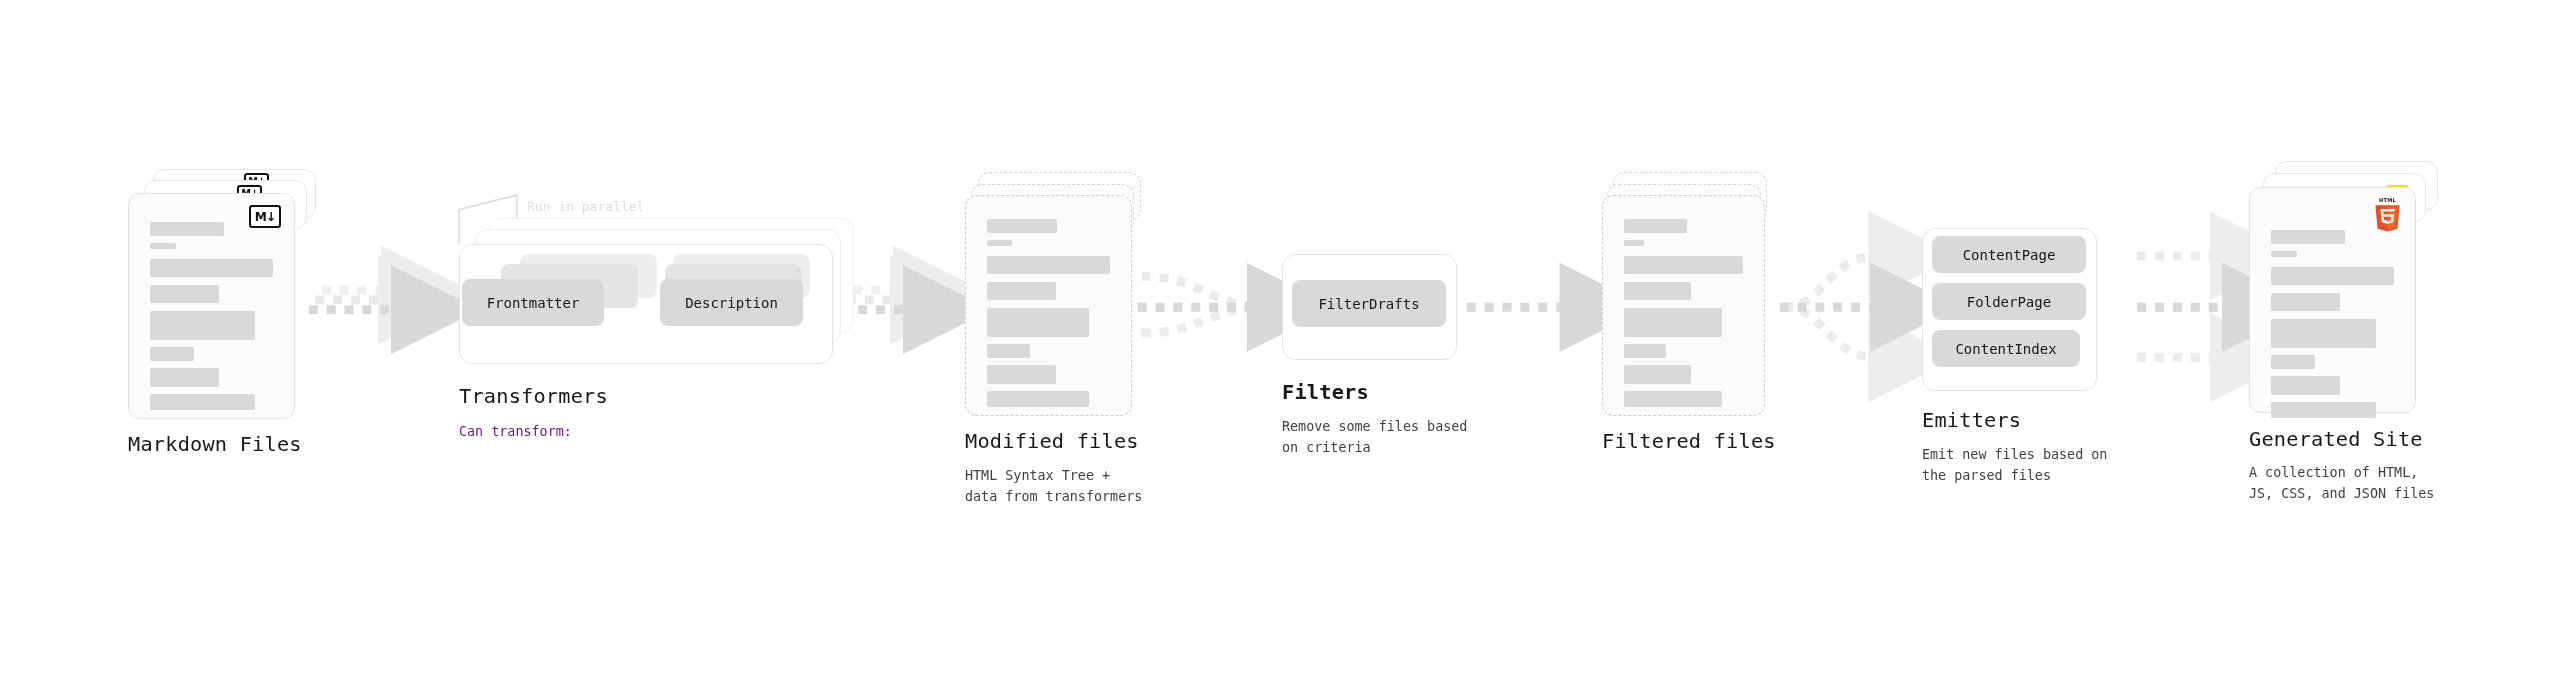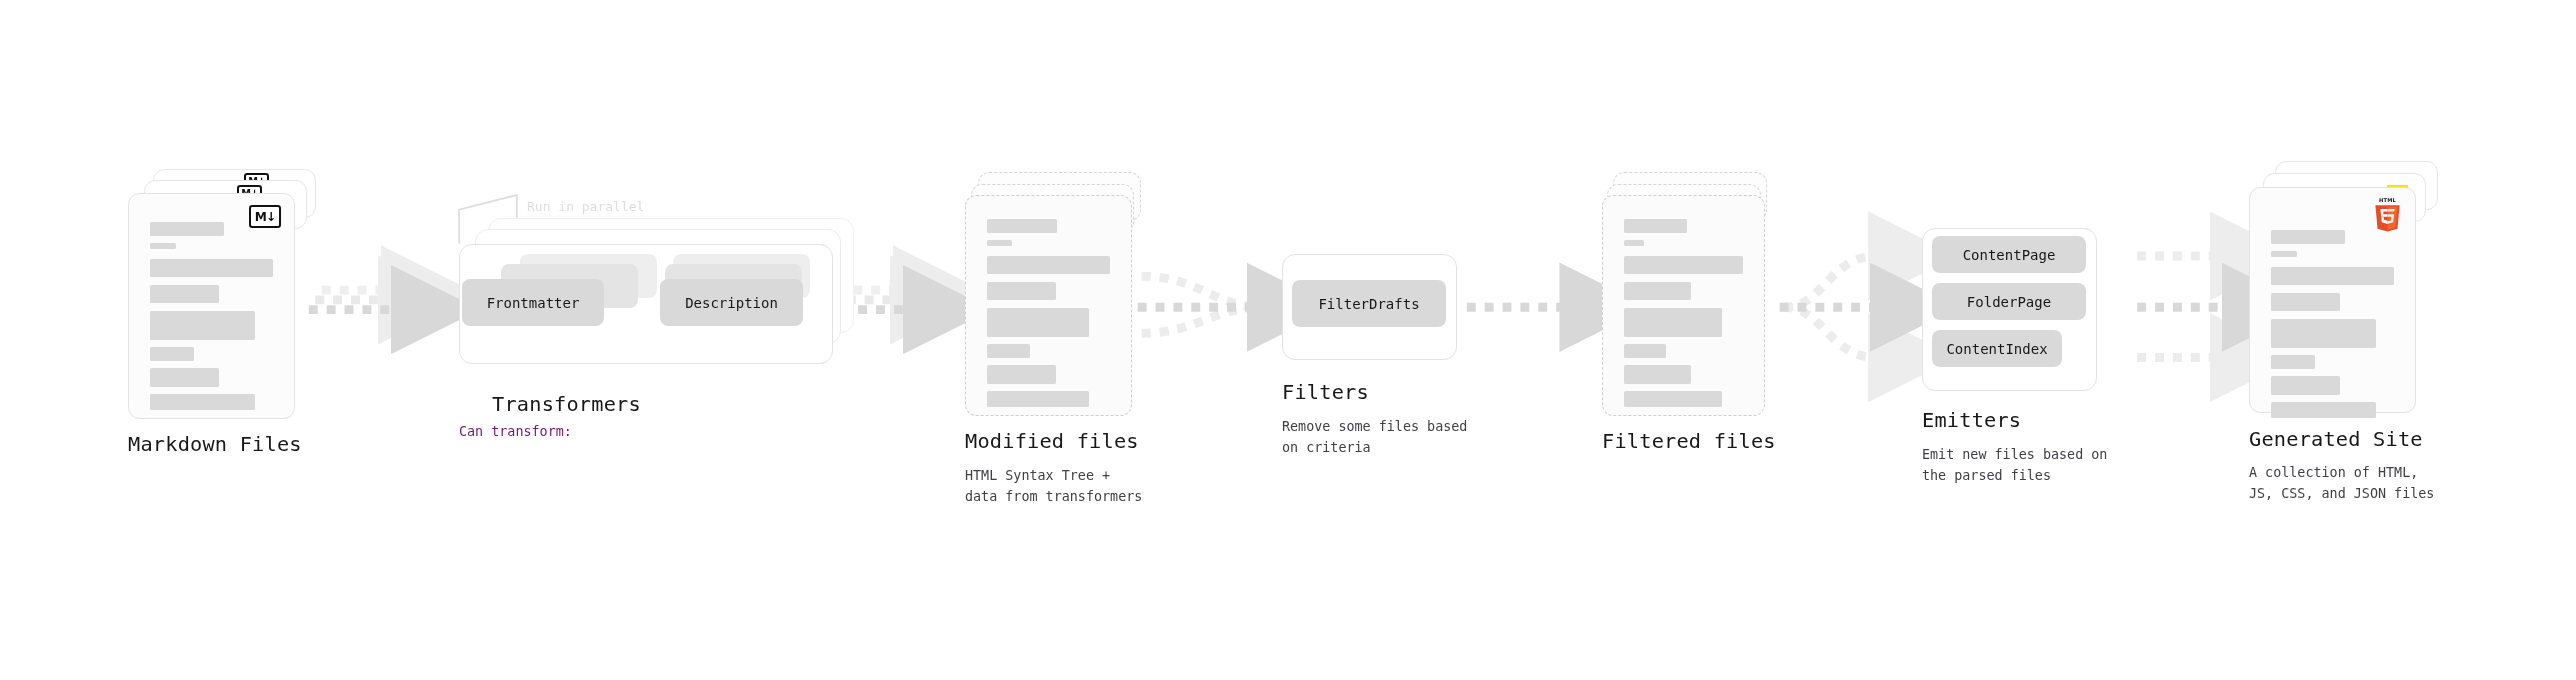--- a/index.html
+++ b/index.html
@@ -219,21 +219,21 @@
     <div class="node-box" style="left:459px;top:244px;width:374px;height:120px;"></div>
 
     <div class="chip ghost2" style="left:520px;top:254px;width:137px;height:44px;"></div>
     <div class="chip ghost1" style="left:501px;top:264px;width:137px;height:44px;"></div>
     <div class="chip" style="left:462px;top:279px;width:142px;height:47px;">Frontmatter</div>
 
     <div class="chip ghost2" style="left:673px;top:254px;width:137px;height:44px;"></div>
     <div class="chip ghost1" style="left:665px;top:264px;width:137px;height:44px;"></div>
     <div class="chip" style="left:660px;top:279px;width:143px;height:47px;">Description</div>
 
-    <div class="title" style="left:459px;top:392px;margin-left:33px;">Transformers</div>
+    <div class="title" style="left:459px;top:384px;">Transformers</div>
 
     <div class="bullets" style="left:459px;top:421px;">
       <span class="hd">Can transform:</span>
     </div>
   </div>
 
   <div>
     <div class="ghost dashed abs" style="left:978px;top:172px;width:163px;height:49px;"></div>
     <div class="ghost dashed abs" style="left:971px;top:184px;width:163px;height:49px;"></div>
 
@@ -252,21 +252,21 @@
 
     <div class="title" style="left:965px;top:429px;">Modified files</div>
     <div class="desc" style="left:965px;top:466px;">HTML Syntax Tree +
 data from transformers</div>
   </div>
 
   <div>
     <div class="node-box" style="left:1282px;top:254px;width:175px;height:106px;"></div>
     <div class="chip" style="left:1292px;top:280px;width:154px;height:47px;">FilterDrafts</div>
 
-    <div class="title" style="left:1282px;top:380px;">Filters</div>
+    <div class="title" style="left:1282px;top:380px;font-weight:bold;">Filters</div>
     <div class="desc" style="left:1282px;top:417px;">Remove some files based
 on criteria</div>
   </div>
 
   <div>
     <div class="ghost dashed abs" style="left:1613px;top:172px;width:154px;height:49px;"></div>
     <div class="ghost dashed abs" style="left:1607px;top:184px;width:154px;height:49px;"></div>
 
     <div class="card dashed" style="left:1602px;top:195px;width:163px;height:221px;">
       <div class="card-inner" style="top:23px;">
@@ -281,21 +281,21 @@
       </div>
     </div>
 
     <div class="title" style="left:1602px;top:429px;">Filtered files</div>
   </div>
 
   <div>
     <div class="node-box" style="left:1922px;top:228px;width:175px;height:163px;"></div>
     <div class="chip" style="left:1932px;top:236px;width:154px;height:37px;">ContentPage</div>
     <div class="chip" style="left:1932px;top:283px;width:154px;height:37px;">FolderPage</div>
-    <div class="chip" style="left:1932px;top:330px;width:130px;height:37px;">ContentIndex</div>
+    <div class="chip" style="left:1932px;top:330px;width:148px;height:37px;">ContentIndex</div>
 
     <div class="title" style="left:1922px;top:408px;">Emitters</div>
     <div class="desc" style="left:1922px;top:445px;">Emit new files based on
 the parsed files</div>
   </div>
 
   <div>
     <div class="ghost abs" style="left:2275px;top:161px;width:163px;height:49px;"></div>
     <div class="css-badge" style="left:2396px;top:171px;">CSS</div>
 

